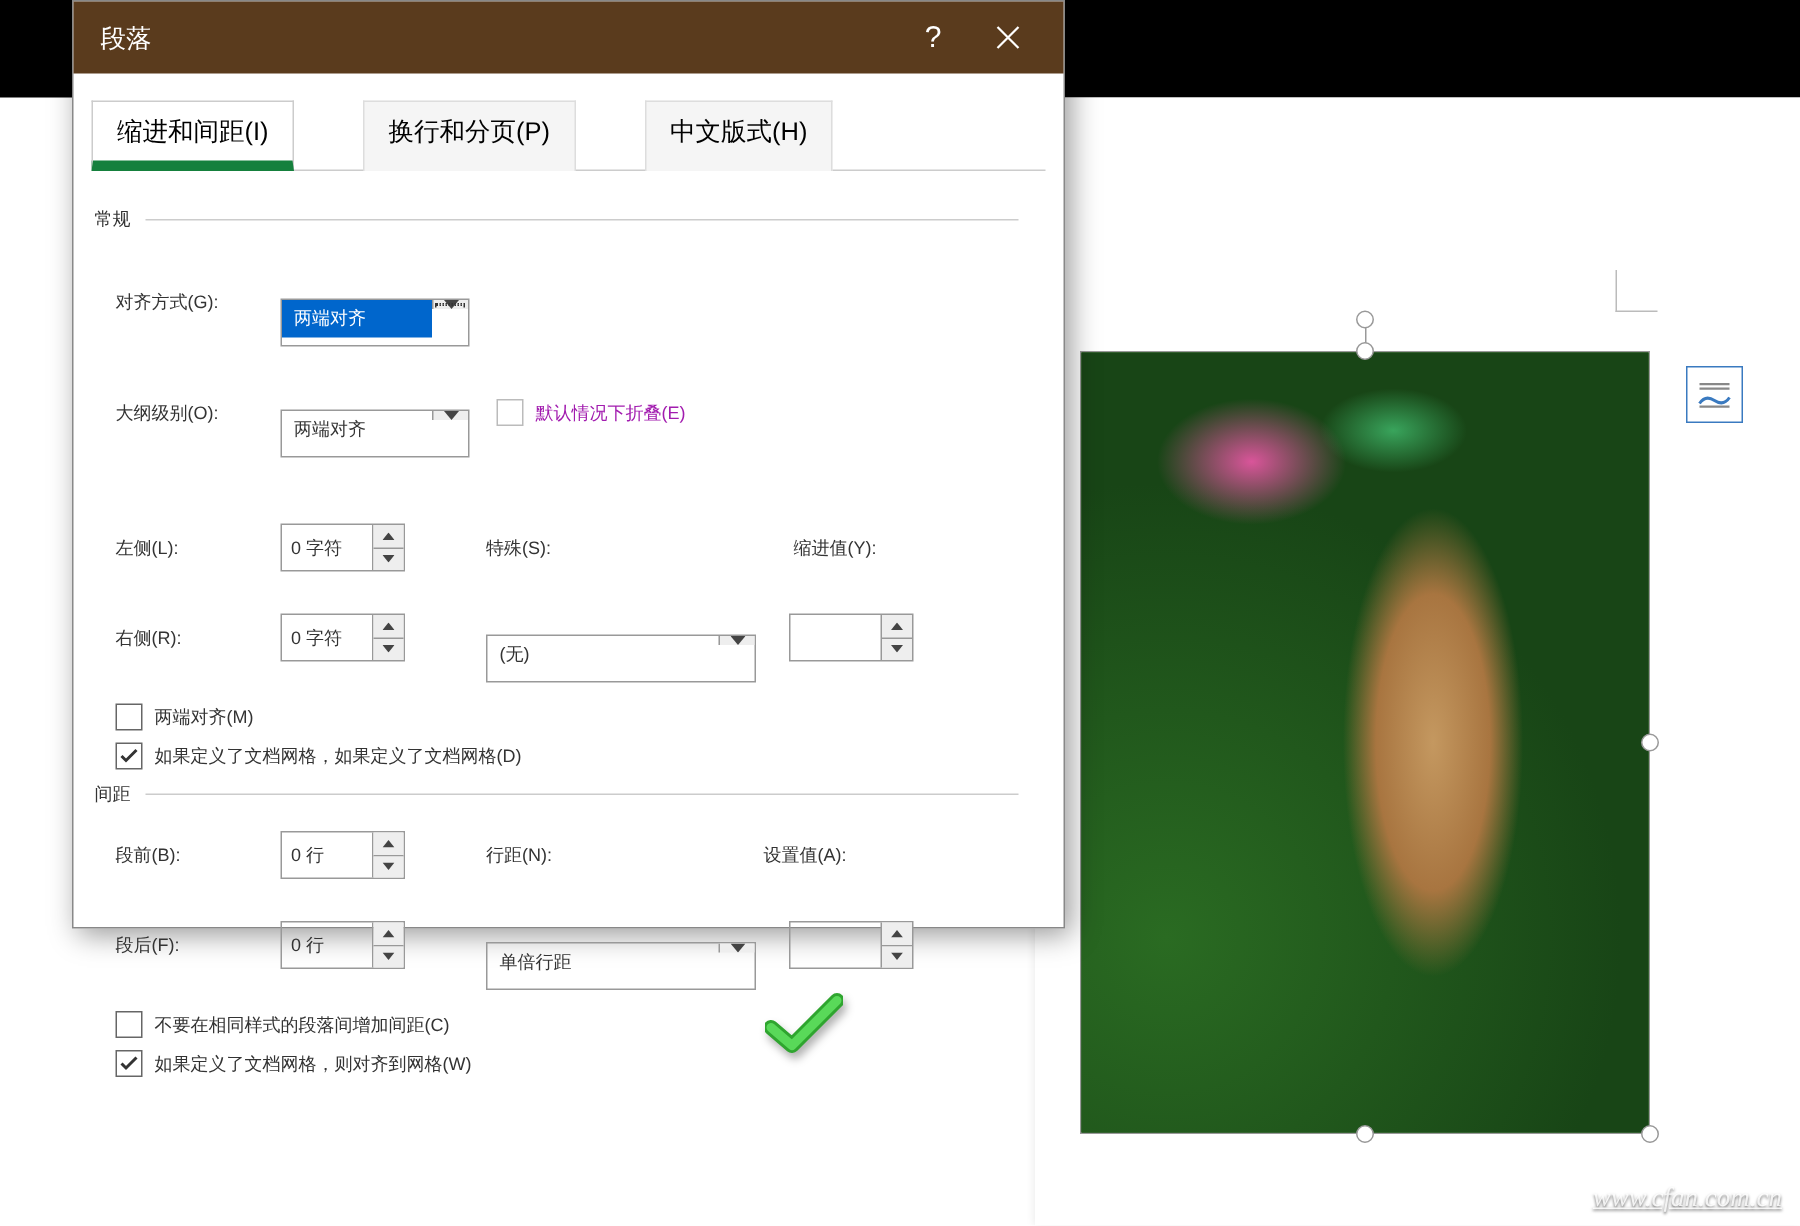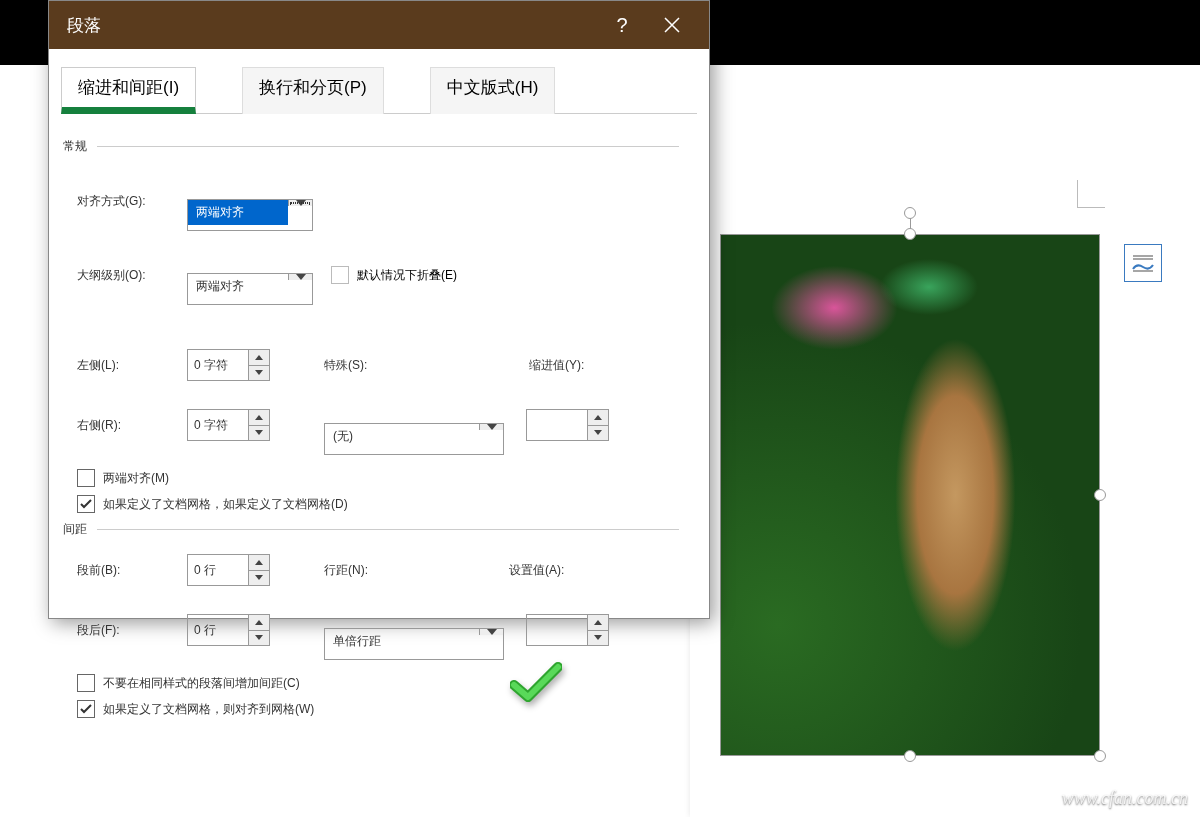--- a/index.html
+++ b/index.html
@@ -124,20 +124,21 @@
   border: 1px solid #3a7ac0; background: #fff;
   display: flex; align-items: center; justify-content: center; cursor: pointer;
 }
 .layout-icon svg { width: 24px; height: 20px; }
 
 .watermark {
   position: absolute; right: 12px; bottom: 8px;
   color: rgba(255,255,255,.85); font-style: italic; font-size: 18px;
   text-shadow: 0 1px 2px rgba(0,0,0,.6);
   font-family: "Times New Roman", serif;
+  text-decoration: underline;
 }
 </style>
 </head>
 <body>
 
 <div class="black-bar"></div>
 
 <div class="doc-page"></div>
 <div class="corner-mark"></div>
 
@@ -202,21 +203,21 @@
       <div class="combo">
         <div class="combo-text">两端对齐</div>
         <div class="combo-btn">
           <svg class="chev" viewBox="0 0 10 6">
               <path d="M0 0 L5 6 L10 0" fill="#444"></path>
             </svg>
         </div>
       </div>
       <div style="width:18px"></div>
       <div class="checkbox disabled"></div>
-      <span style="color:#000000">默认情况下折叠(E)</span>
+      <span style="color:#a21caf">默认情况下折叠(E)</span>
     </div>
 
     <div style="height:30px"></div>
 
 
     <div class="row">
       <span class="label">左侧(L):</span>
       <div class="spinner">
         <div class="spinner-text">0 字符</div>
         <div class="spinner-btns">

